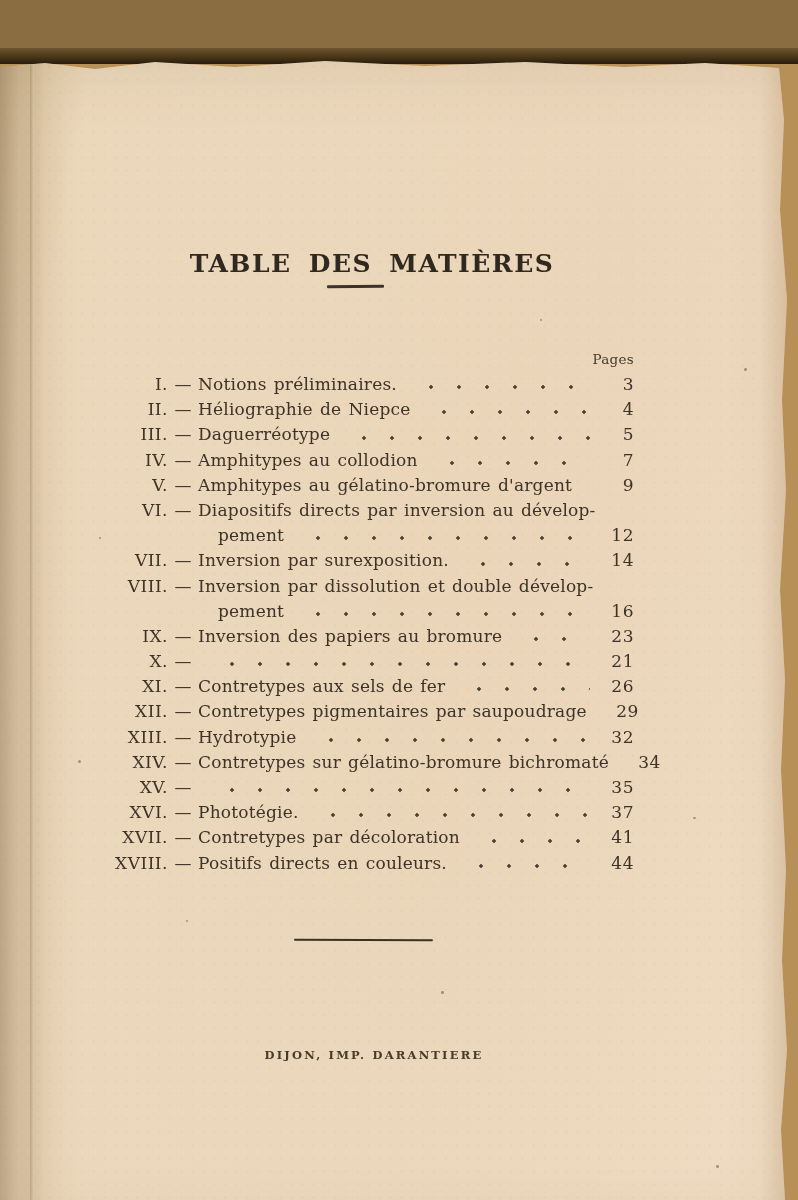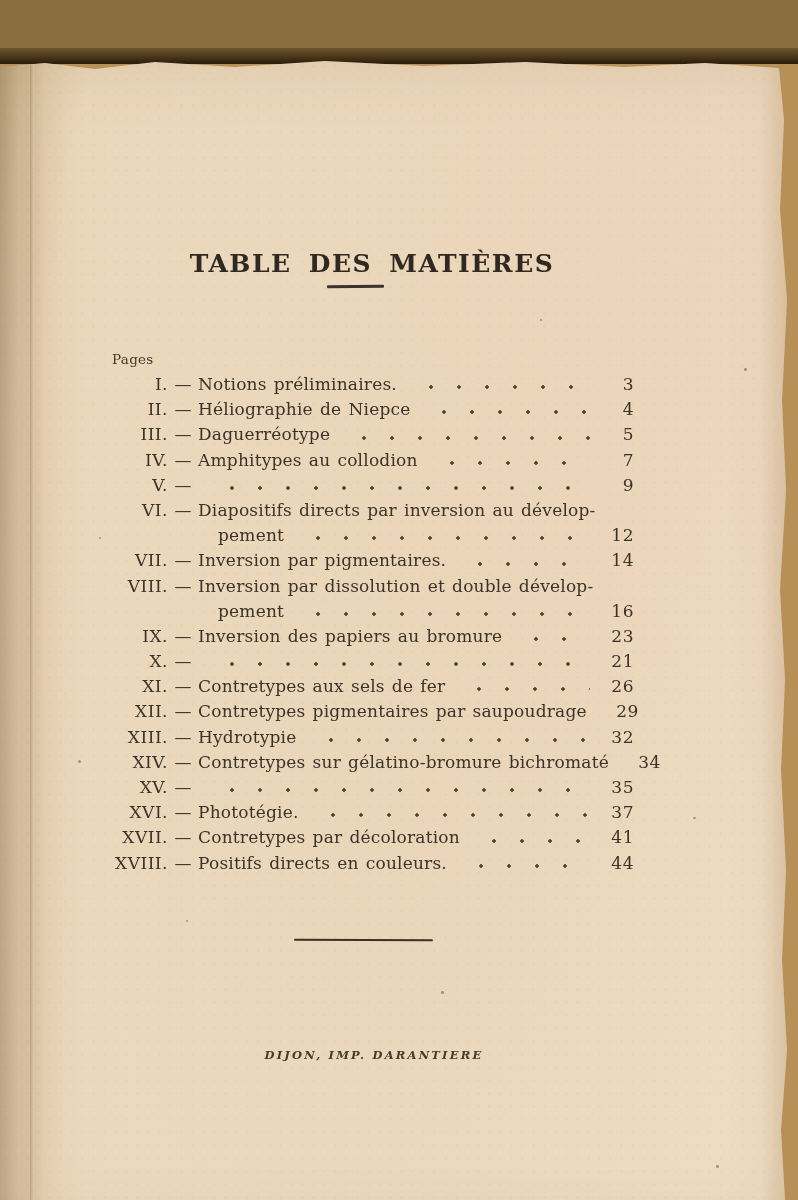--- a/index.html
+++ b/index.html
@@ -74,21 +74,21 @@
     text-align: center; font-size: 25px; letter-spacing: 1.5px;
     word-spacing: 7px; color: #2f2922;
   }
   .title-rule {
     position: absolute; top: 225px; left: 327px; width: 57px; height: 2.5px;
     background: #3a332a; transform: rotate(-0.4deg); border-radius: 1px;
   }
 
   .toc { position: absolute; top: 290px; left: 112px; width: 522px; }
   .pages-label {
-    display: block; text-align: left; font-size: 13.5px; color: #43392d;
+    display: block; text-align: right; font-size: 13.5px; color: #43392d;
     height: 22px; line-height: 18px; letter-spacing: 0.3px;
   }
   .toc-line { display: flex; height: 25.2px; line-height: 25.2px; font-size: 17px; }
   .toc-line .num   { width: 56px; text-align: right; letter-spacing: 0.5px; flex: none; }
   .toc-line .dash  { width: 30px; text-align: center; flex: none; }
   .toc-line .ttl   { white-space: nowrap; letter-spacing: 0.2px; word-spacing: 1.5px; }
   .toc-line .indent{ width: 106px; flex: none; }
   .toc-line .leader{
     flex: 1 1 auto; align-self: flex-end; height: 10px; margin: 0 6px 6px 8px;
     background-image: radial-gradient(circle, rgba(55,45,35,0.88) 1.5px, transparent 1.9px);
@@ -96,21 +96,21 @@
   }
   .toc-line .pg { width: 38px; text-align: right; flex: none; letter-spacing: 0.5px; }
 
   .section-rule {
     position: absolute; top: 879px; left: 294px; width: 139px; height: 2px;
     background: #39322a; transform: rotate(0.25deg); border-radius: 1px;
   }
 
   .imprint {
     position: absolute; top: 988px; left: 0; width: 748px; text-align: center;
-    font-size: 11.5px; font-weight: bold; letter-spacing: 2.2px; color: #473b2c; font-style: italic;
+    font-size: 11.5px; font-weight: bold; letter-spacing: 2.2px; color: #473b2c;
   }
 
   .speck { position: absolute; border-radius: 50%; background: #6e5a40; opacity: 0.55; }
 </style>
 </head>
 <body>
 
 <div class="scan">
   <div class="bg-top"></div>
   <div class="bg-bottom"></div>
@@ -151,38 +151,39 @@
           <div class="toc-line">
             <span class="num">IV.</span>
             <span class="dash">—</span>
             <span class="ttl">Amphitypes au collodion</span>
             <span class="leader"></span>
             <span class="pg">7</span>
           </div>
           <div class="toc-line">
             <span class="num">V.</span>
             <span class="dash">—</span>
+            <span class="ttl">Amphitypes au gélatino-bromure d'argent</span>
             <span class="leader"></span>
             <span class="pg">9</span>
           </div>
           <div class="toc-line">
             <span class="num">VI.</span>
             <span class="dash">—</span>
             <span class="ttl">Diapositifs directs par inversion au dévelop-</span>
           </div>
           <div class="toc-line">
             <span class="indent"></span>
             <span class="ttl">pement</span>
             <span class="leader"></span>
             <span class="pg">12</span>
           </div>
           <div class="toc-line">
             <span class="num">VII.</span>
             <span class="dash">—</span>
-            <span class="ttl">Inversion par pigmentaires.</span>
+            <span class="ttl">Inversion par surexposition.</span>
             <span class="leader"></span>
             <span class="pg">14</span>
           </div>
           <div class="toc-line">
             <span class="num">VIII.</span>
             <span class="dash">—</span>
             <span class="ttl">Inversion par dissolution et double dévelop-</span>
           </div>
           <div class="toc-line">
             <span class="indent"></span>

